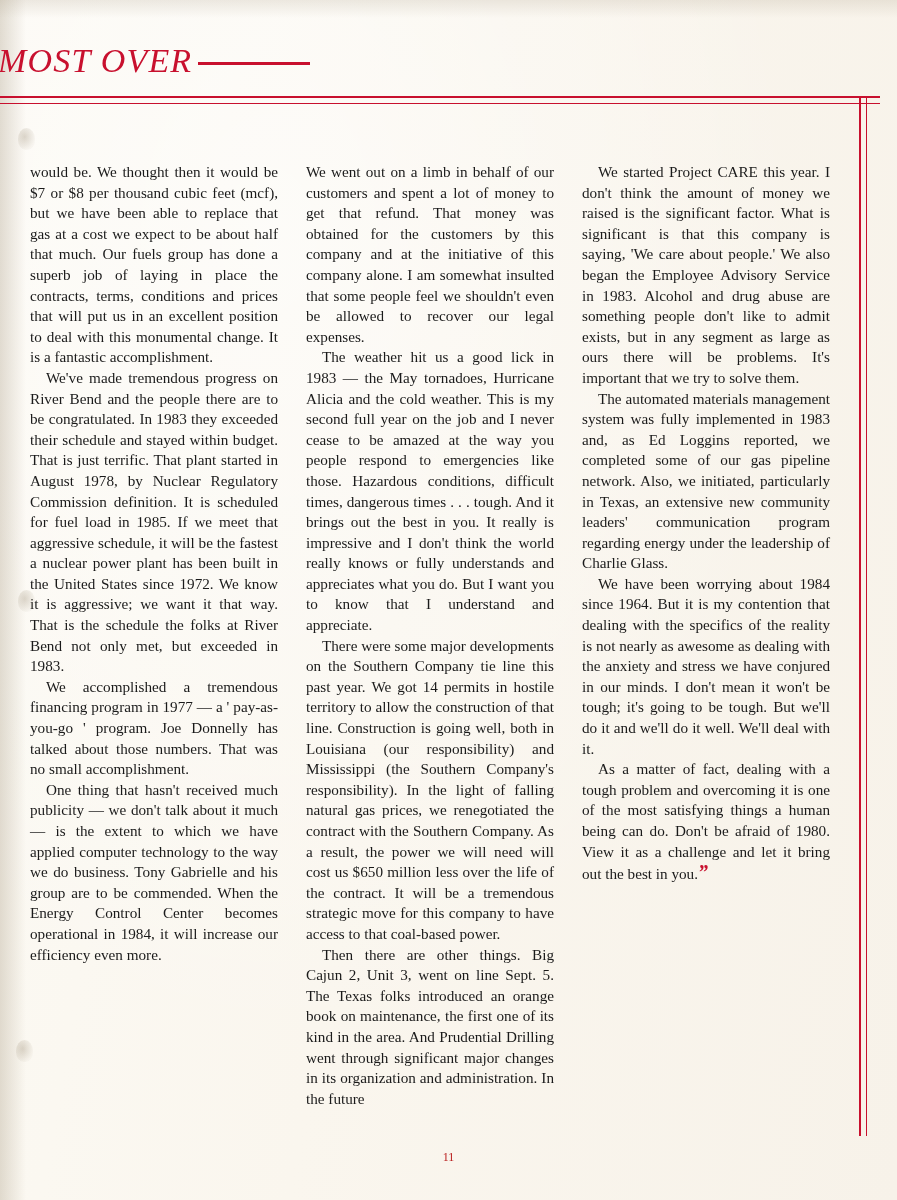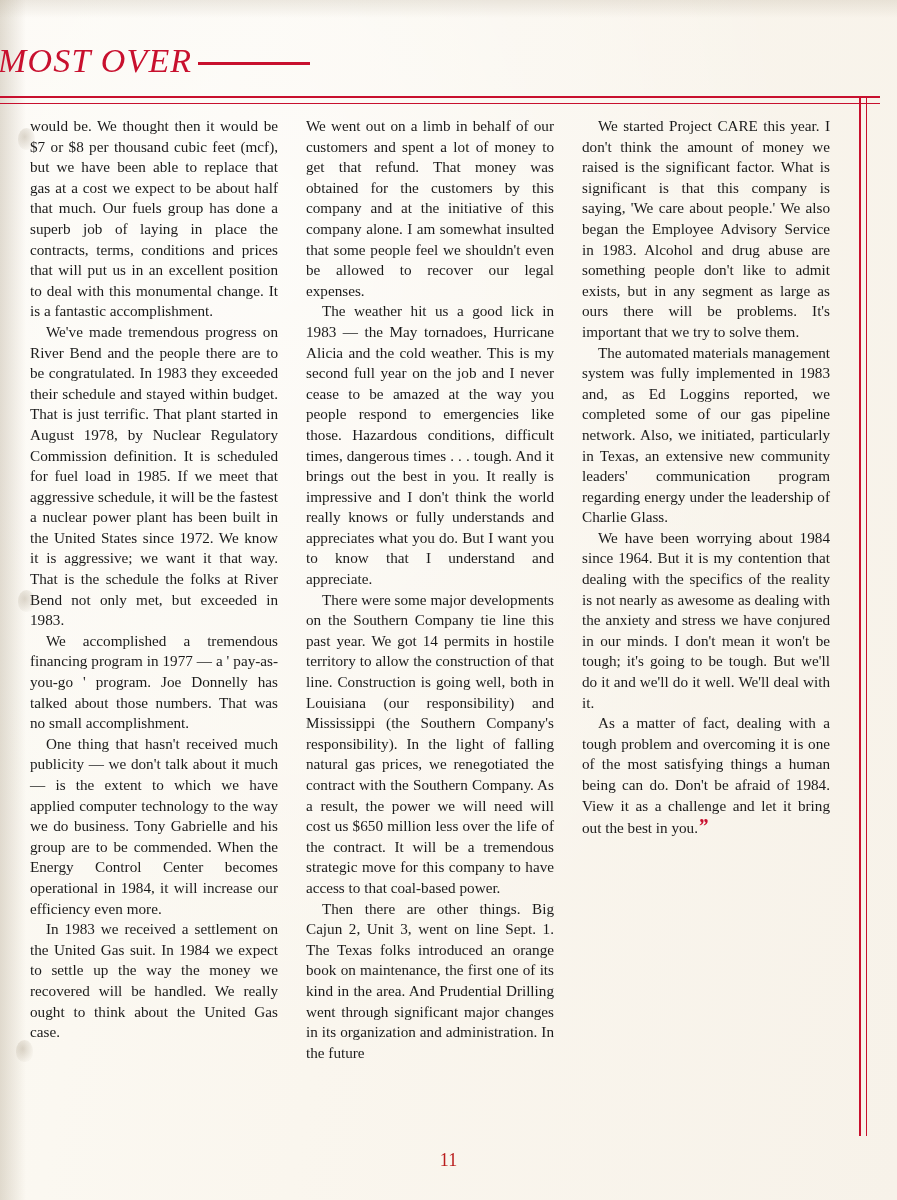--- a/index.html
+++ b/index.html
@@ -106,20 +106,21 @@
   .columns {
     position: absolute;
     left: 30px;
     top: 116px;
     width: 800px;
     display: flex;
     gap: 28px;
   }
   .col {
     width: 248px;
+    margin-top: 46px;
   }
   .col p {
     margin: 0;
     font-size: 15.2px;
     line-height: 20.6px;
     text-align: justify;
     text-indent: 16px;
     hyphens: manual;
   }
   .col p.first {
@@ -147,21 +148,21 @@
   .smudge.s2 { left: 18px; top: 590px; }
   .smudge.s3 { left: 16px; top: 1040px; }
 
   
   .folio {
     position: absolute;
     left: 0;
     right: 0;
     top: 1150px;
     text-align: center;
-    font-size: 18px;
+    font-size: 12px;
     color: #b91c1c;
     font-family: "Liberation Serif", serif;
   }
 </style>
 </head>
 <body>
 
 <div class="page-bg"></div>
 <div class="edge-shadow-left"></div>
 <div class="edge-shadow-top"></div>
@@ -176,35 +177,34 @@
 <div class="rule-right-1"></div>
 <div class="rule-right-2"></div>
 
 <div class="columns">
 
   <div class="col">
     <p class="first">would be. We thought then it would be $7 or $8 per thousand cubic feet (mcf), but we have been able to replace that gas at a cost we expect to be about half that much. Our fuels group has done a superb job of laying in place the contracts, terms, conditions and prices that will put us in an excellent position to deal with this monumental change. It is a fantastic accomplishment.</p>
     <p>We've made tremendous progress on River Bend and the people there are to be congratulated. In 1983 they exceeded their schedule and stayed within budget. That is just terrific. That plant started in August 1978, by Nuclear Regulatory Commission definition. It is scheduled for fuel load in 1985. If we meet that aggressive schedule, it will be the fastest a nuclear power plant has been built in the United States since 1972. We know it is aggressive; we want it that way. That is the schedule the folks at River Bend not only met, but exceeded in 1983.</p>
     <p>We accomplished a tremendous financing program in 1977 — a ' pay-as-you-go ' program. Joe Donnelly has talked about those numbers. That was no small accomplishment.</p>
     <p>One thing that hasn't received much publicity — we don't talk about it much — is the extent to which we have applied computer technology to the way we do business. Tony Gabrielle and his group are to be commended. When the Energy Control Center becomes operational in 1984, it will increase our efficiency even more.</p>
-    <p>In 1983 we received a settlement on the United Gas suit. In 1984 we expect to settle up the way the money we recovered will be handled. We really ought to think about the United Gas case.</p>
   </div>
 
   <div class="col">
     <p class="first">We went out on a limb in behalf of our customers and spent a lot of money to get that refund. That money was obtained for the customers by this company and at the initiative of this  company alone. I am somewhat insulted that some people feel we shouldn't even be allowed to recover our legal expenses.</p>
     <p>The weather hit us a good lick in 1983 — the May tornadoes, Hurricane Alicia and the cold weather. This is my second full year on the job and I never cease to be amazed at the way you people respond to emergencies like those. Hazardous conditions, difficult times, dangerous times . . . tough. And it brings out the best in you. It really is impressive and I don't think the world really knows or fully understands and appreciates what you do. But I want you to know that I understand and appreciate.</p>
     <p>There were some major developments on the Southern Company tie line this past year. We got 14 permits in hostile territory to allow the construction of that line. Construction is going well, both in Louisiana (our responsibility) and Mississippi (the Southern Company's responsibility). In the light of falling natural gas prices, we renegotiated the contract with the Southern Company. As a result, the power we will need will cost us $650 million less over the life of the contract. It will be a tremendous strategic move for this company to have access to that coal-based power.</p>
-    <p>Then there are other things. Big Cajun 2, Unit 3, went on line Sept. 1. The Texas folks introduced an orange book on maintenance, the first one of its kind in the area. And Prudential Drilling went through significant major changes in its organization and administration. In the future</p>
+    <p>Then there are other things. Big Cajun 2, Unit 3, went on line Sept. 5. The Texas folks introduced an orange book on maintenance, the first one of its kind in the area. And Prudential Drilling went through significant major changes in its organization and administration. In the future</p>
   </div>
 
   <div class="col">
     <p>We started Project CARE this year. I don't think the amount of money we raised is the significant factor. What is significant is that this company is saying, 'We care about people.' We also began the Employee Advisory Service in 1983. Alcohol and drug abuse are something people don't like to admit exists, but in any segment as large as ours there will be problems. It's important that we try to solve them.</p>
     <p>The automated materials management system was fully implemented in 1983 and, as Ed Loggins reported, we completed some of our gas pipeline network. Also, we initiated, particularly in Texas, an extensive new community leaders' communication program regarding energy under the leadership of Charlie Glass.</p>
     <p>We have been worrying about 1984 since 1964. But it is my contention that dealing with the specifics of the reality is not nearly as awesome as dealing with the anxiety and stress we have conjured in our minds. I don't mean it won't be tough; it's going to be tough. But we'll do it and we'll do it well. We'll deal with it.</p>
-    <p><span>As a matter of fact, dealing with a tough problem and overcoming it is one of the most satisfying things a human being can do. Don't be afraid of 1984. View it as a challenge and let it bring out the best in you.</span><span class="endquote">”</span></p>
+    <p><span>As a matter of fact, dealing with a tough problem and overcoming it is one of the most satisfying things a human being can do. Don't be afraid of 1980. View it as a challenge and let it bring out the best in you.</span><span class="endquote">”</span></p>
   </div>
 
 </div>
 
 <div class="smudge s1"></div>
 <div class="smudge s2"></div>
 <div class="smudge s3"></div>
 
 <div class="folio">11</div>
 

